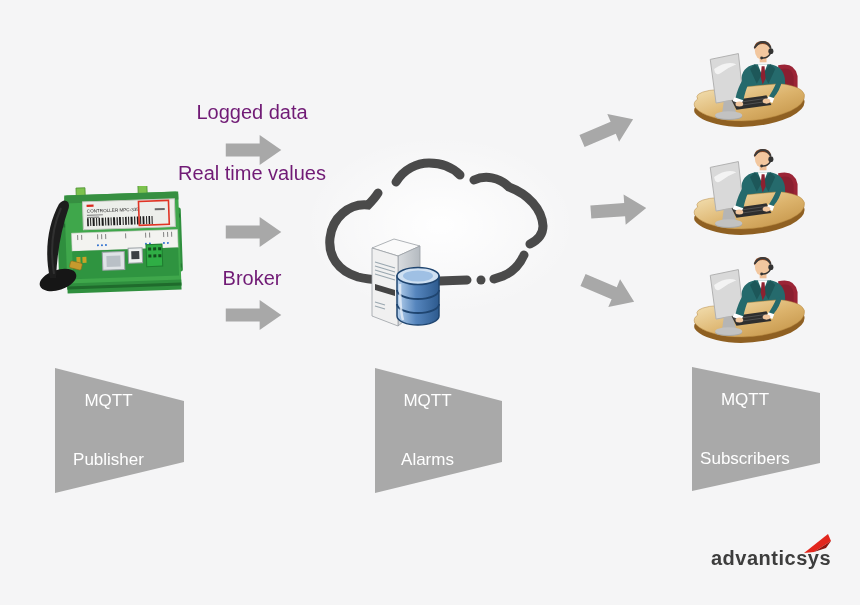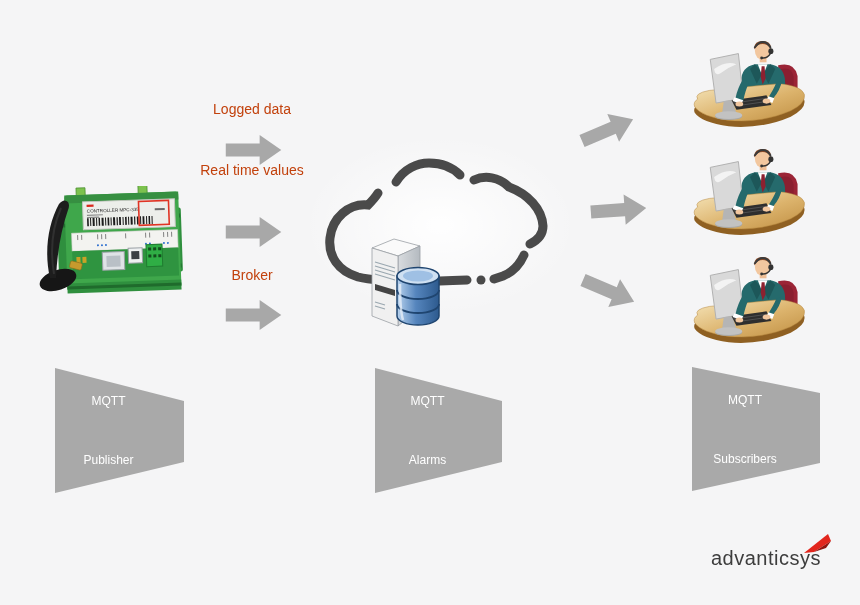--- a/index.html
+++ b/index.html
@@ -1,26 +1,26 @@
 <!DOCTYPE html>
 <html><head>
 <meta charset="utf-8">
 <style>
   html,body{margin:0;padding:0;background:#e9e9e9;}
   .canvas{position:relative;width:860px;height:605px;background:#f5f5f6;overflow:hidden;
           font-family:"Liberation Sans",sans-serif;}
   .abs{position:absolute;}
   .glow{left:250px;top:100px;width:380px;height:250px;
         background:radial-gradient(ellipse 190px 125px at 50% 50%,rgba(255,255,255,.95),rgba(255,255,255,0) 72%);}
-  .flow-label{font-size:14px;color:#c2410c;white-space:nowrap;transform:translateX(-50%);}
+  .flow-label{font-size:20px;color:#701a75;white-space:nowrap;transform:translateX(-50%);}
   .funnel{background:#a9a9a9;display:flex;flex-direction:column;align-items:center;justify-content:center;
-          color:#fff;font-size:12px;line-height:22px;text-align:center;padding-right:22px;box-sizing:border-box;gap:37px;}
+          color:#fff;font-size:17px;line-height:22px;text-align:center;padding-right:22px;box-sizing:border-box;gap:37px;}
   .funnel-1,.funnel-2{clip-path:polygon(0 0,100% 26.4%,100% 75.2%,0 100%);}
   .funnel-3{clip-path:polygon(0 0,100% 21%,100% 77.4%,0 100%);}
-  .logo-text{font-size:20px;color:#3d3d3d;letter-spacing:.5px;white-space:nowrap;}
+  .logo-text{font-size:20px;color:#3d3d3d;letter-spacing:.5px;white-space:nowrap;font-weight:bold;}
 </style>
 </head>
 <body>
 
 <div class="canvas">
 
   <svg width="0" height="0" style="position:absolute" aria-hidden="true">
     <defs>
       <linearGradient id="deskGrad" x1="0" y1="0" x2="1" y2="1">
         <stop offset="0" stop-color="#f6e6bc"></stop>

